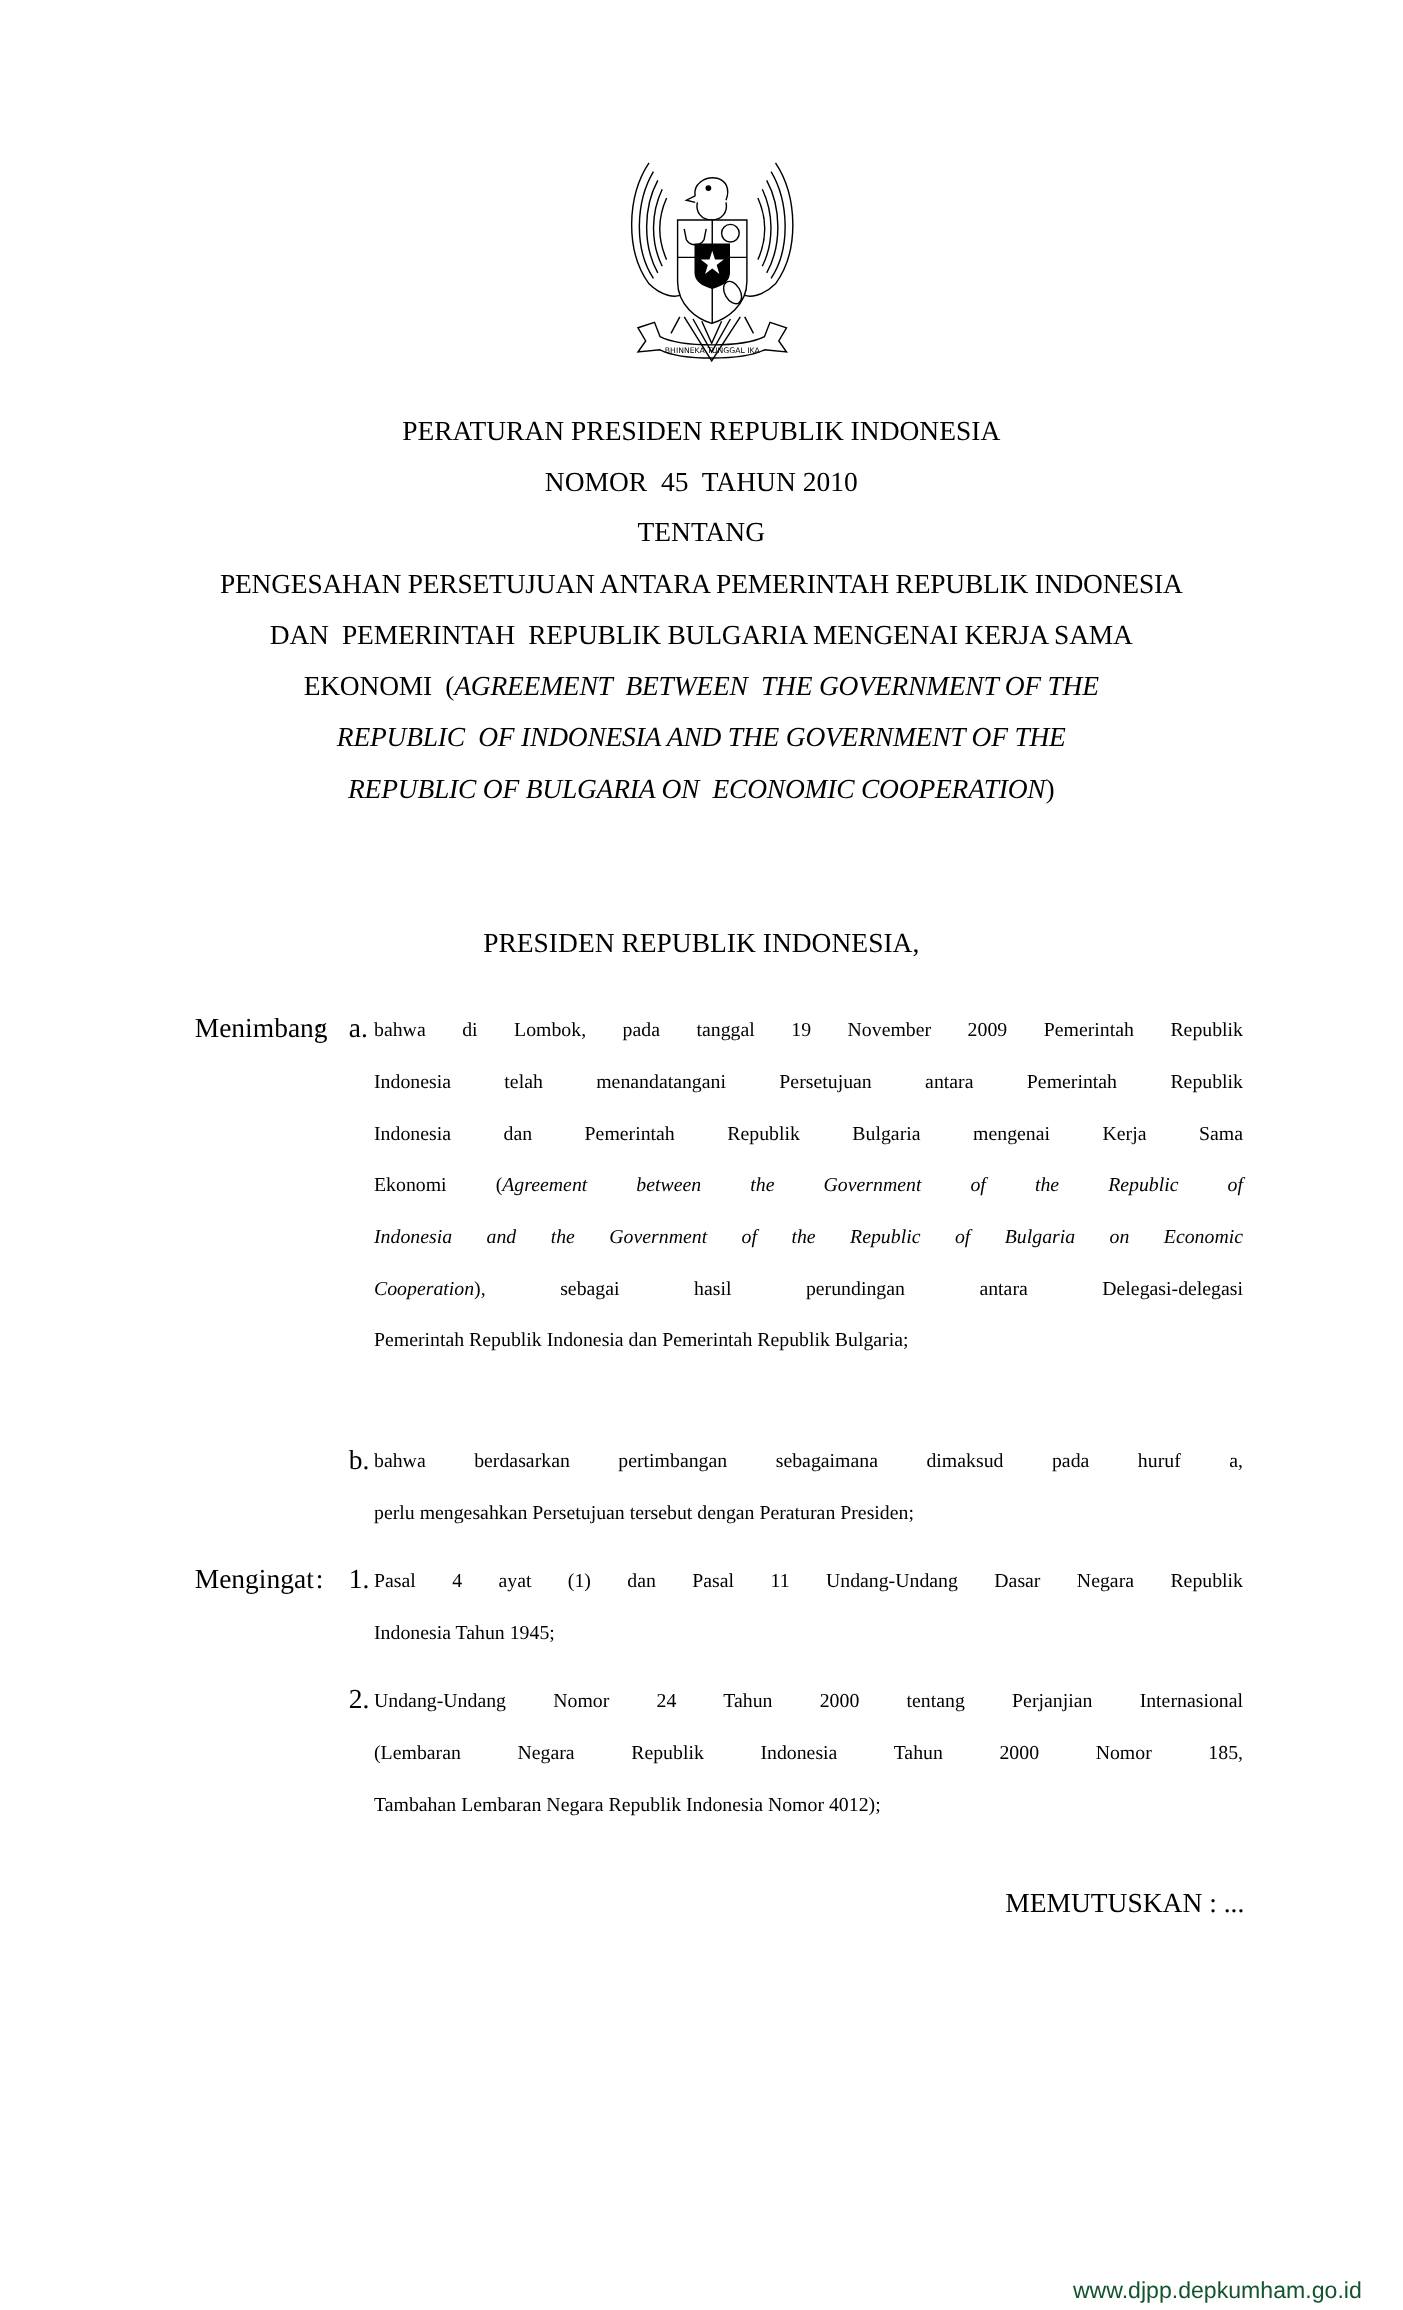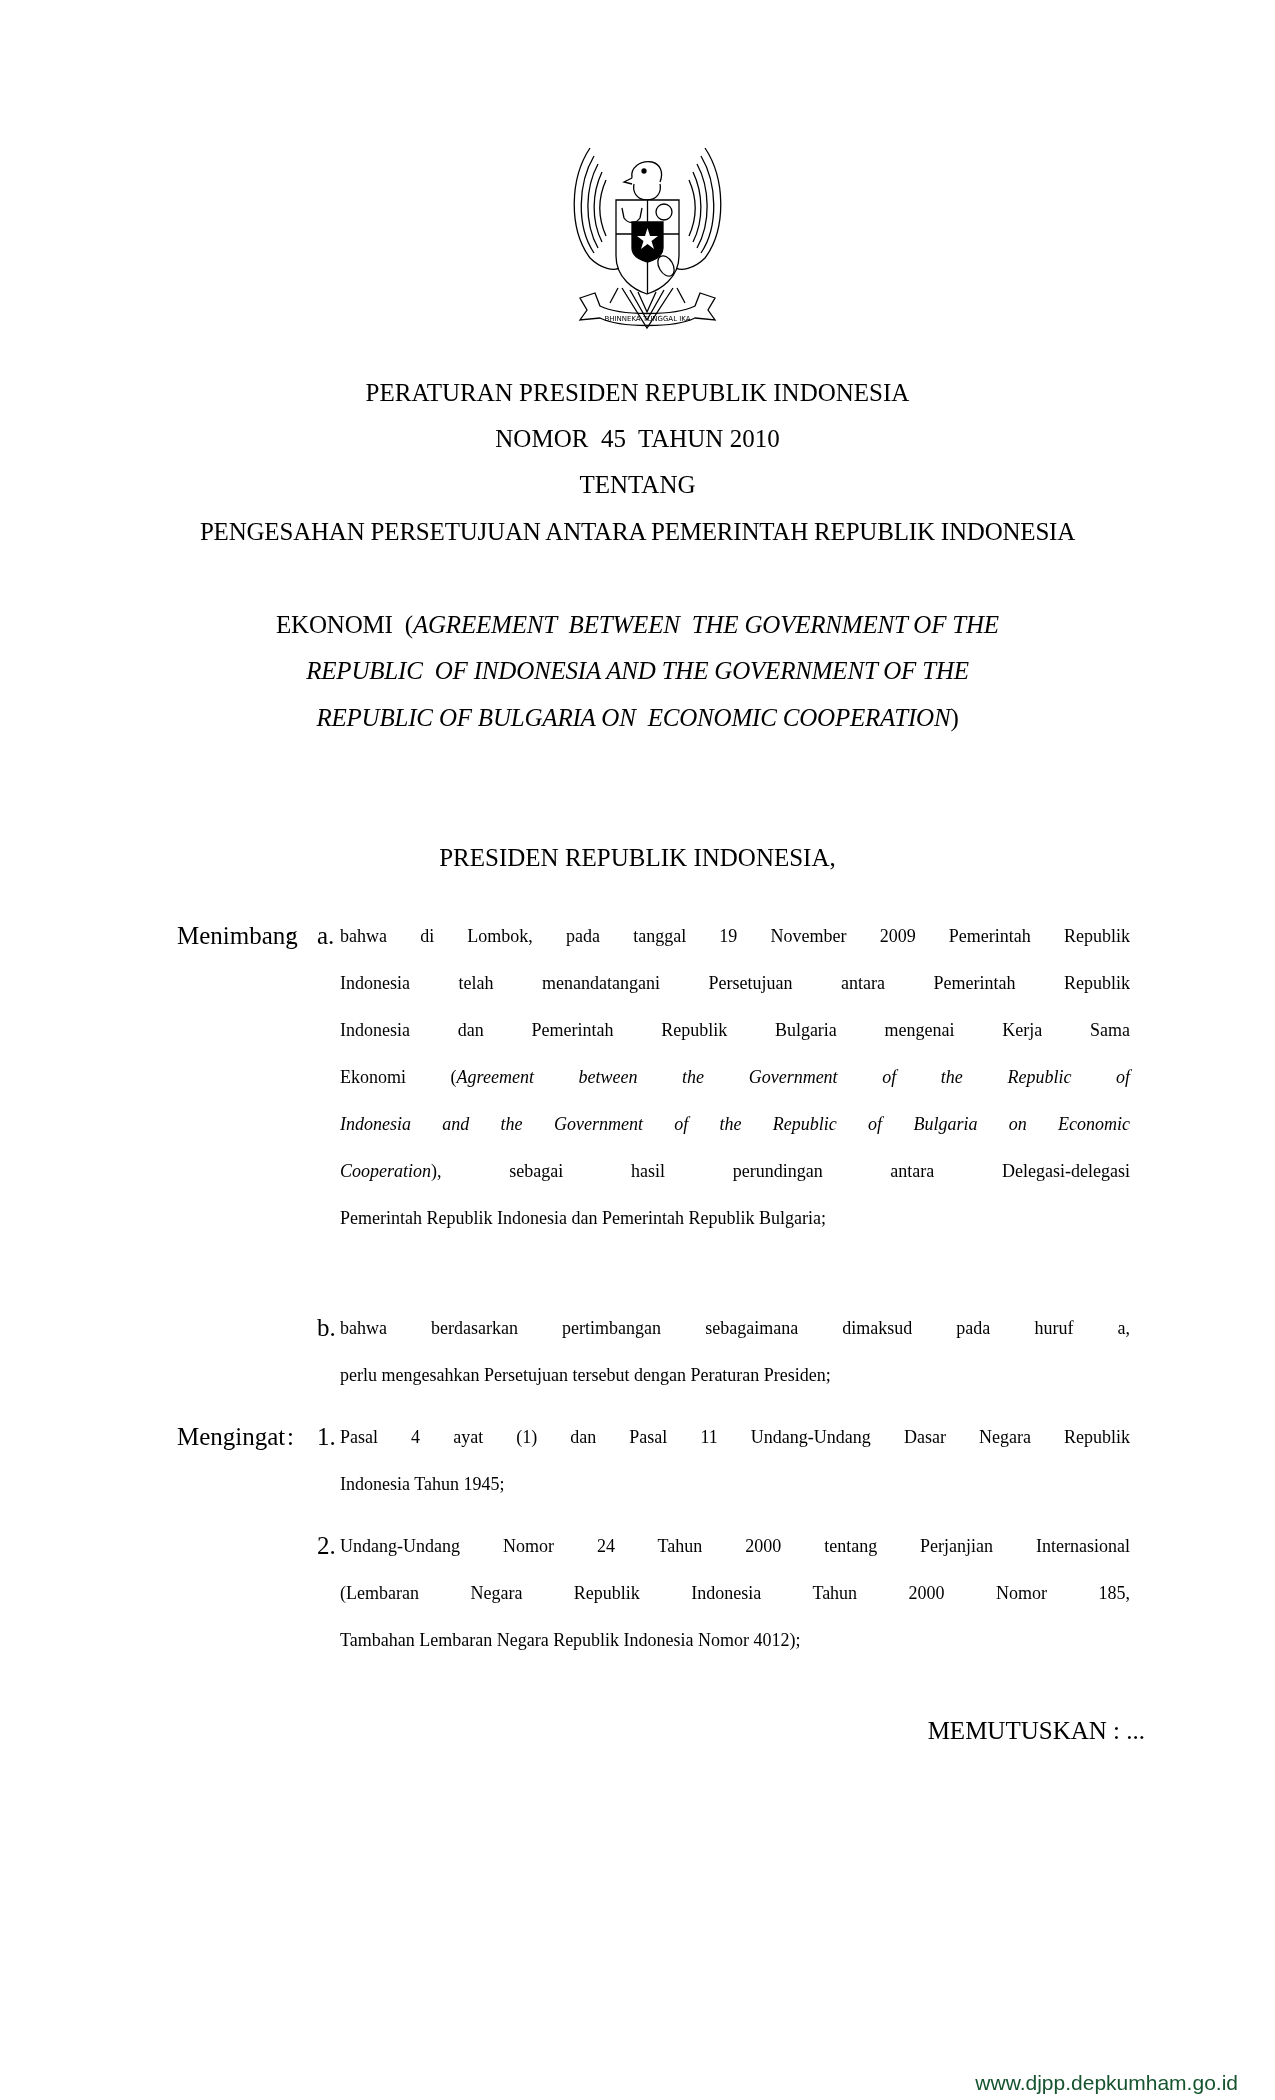--- a/index.html
+++ b/index.html
@@ -15,21 +15,21 @@
     .it { font-style: italic; }
 
     .label { position: absolute; left: 137px; font-size: 25px; line-height: 30px; margin-left: 40px; }
     .colon { position: absolute; left: 287px; font-size: 25px; line-height: 30px; }
     .marker { position: absolute; left: 317px; font-size: 25px; line-height: 30px; }
 
     .body-line { position: absolute; left: 340px; width: 790px; font-size: 18px; line-height: 30px;
                  text-align: justify; text-align-last: justify; white-space: normal; }
     .body-line.last { text-align-last: left; }
 
-    .memutuskan { position: absolute; left: 900px; width: 245px; text-align: right;
+    .memutuskan { position: absolute; left: 900px; width: 245px; text-align: center;
                   font-size: 25px; line-height: 30px; }
 
     .watermark { position: absolute; left: 940px; top: 2030px; width: 298px; text-align: right;
                  font-family: "Liberation Sans", "DejaVu Sans", sans-serif; font-size: 21px;
                  color: #14532d; line-height: 26px; margin-top: 40px; }
   </style>
 </head>
 <body>
 
 <div class="page">
@@ -79,20 +79,21 @@
       <ellipse cx="106" cy="128" rx="7" ry="11" fill="none" transform="rotate(-30 106 128)"></ellipse>
     </g>
     <text x="87.5" y="183" font-size="7" text-anchor="middle" font-family="DejaVu Sans, sans-serif">BHINNEKA TUNGGAL IKA</text>
   </svg>
 
   <div class="center-line" style="top:378px">PERATURAN PRESIDEN REPUBLIK INDONESIA</div>
   <div class="center-line" style="top:424px">NOMOR  45  TAHUN 2010</div>
   <div class="center-line" style="top:470px">TENTANG</div>
 
   <div class="center-line narrow" style="top:517px">PENGESAHAN PERSETUJUAN ANTARA PEMERINTAH REPUBLIK INDONESIA</div>
+  <div class="center-line narrow" style="top:563px">DAN  PEMERINTAH  REPUBLIK BULGARIA MENGENAI KERJA SAMA</div>
   <div class="center-line narrow" style="top:610px"><span>EKONOMI  (</span><span class="it">AGREEMENT  BETWEEN  THE GOVERNMENT OF THE</span></div>
   <div class="center-line narrow it" style="top:656px">REPUBLIC  OF INDONESIA AND THE GOVERNMENT OF THE</div>
   <div class="center-line narrow" style="top:703px"><span class="it">REPUBLIC OF BULGARIA ON  ECONOMIC COOPERATION</span><span>)</span></div>
 
   <div class="center-line" style="top:843px">PRESIDEN REPUBLIK INDONESIA,</div>
 
   <div>
     <div class="label" style="top:921px">Menimbang</div>
     <div class="colon" style="top:921px">:</div>
 

